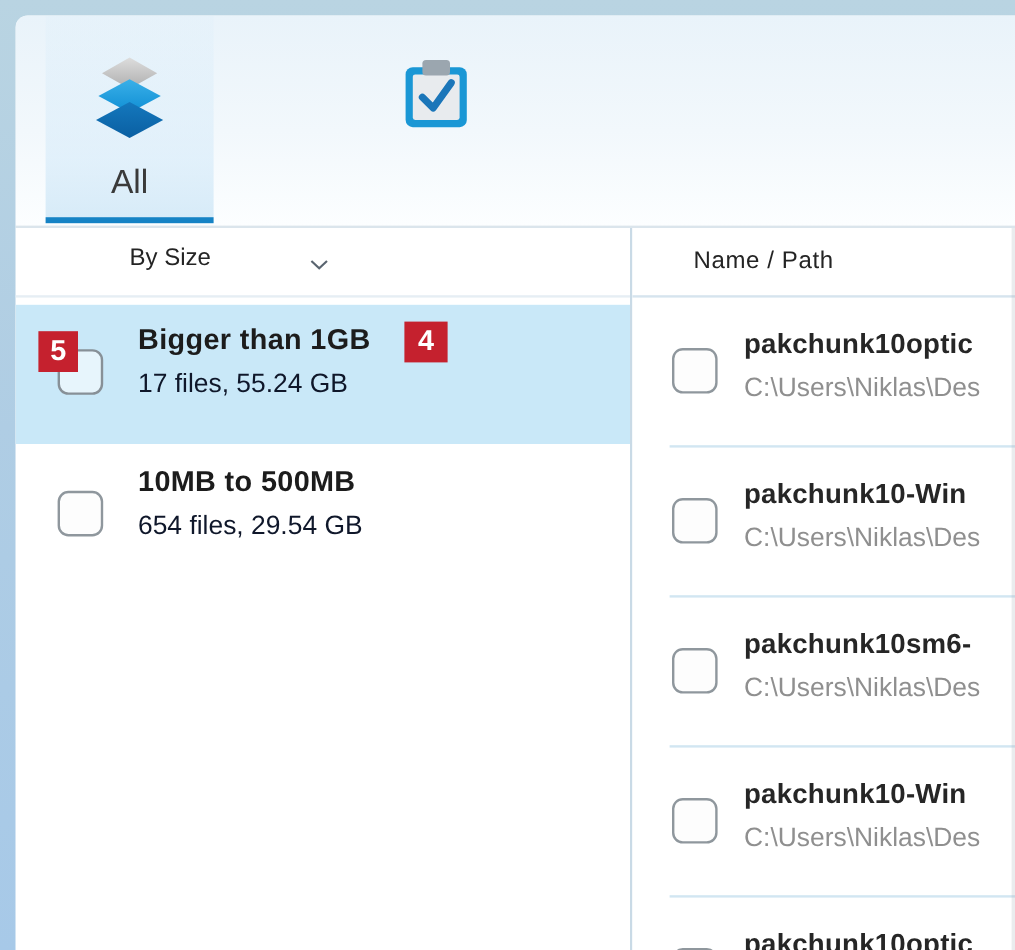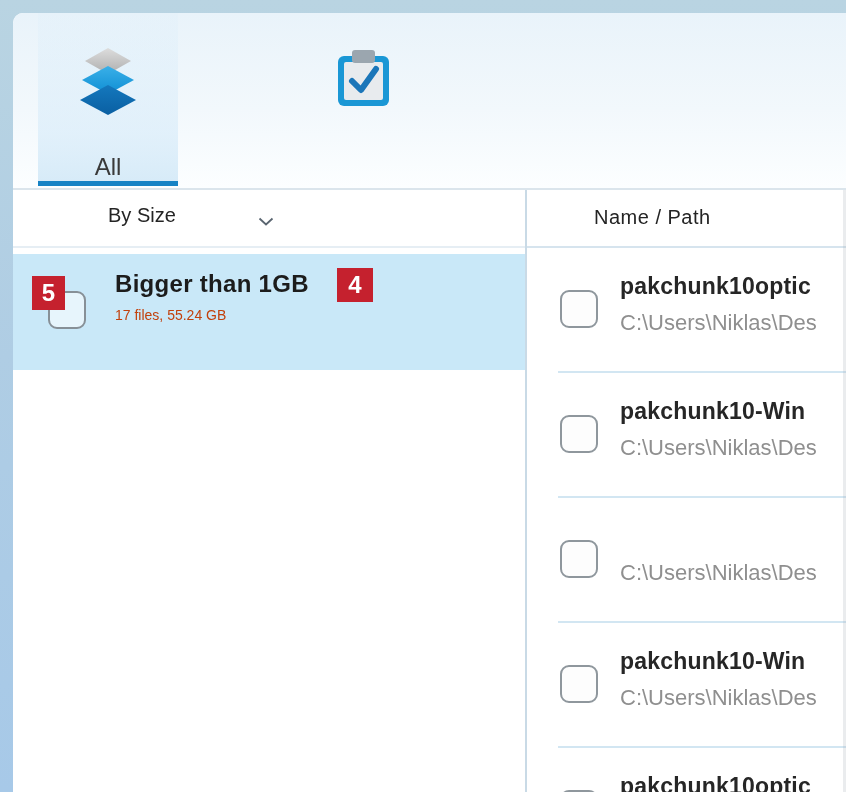--- a/index.html
+++ b/index.html
@@ -20,21 +20,21 @@
   }
   .tab{position:absolute;top:0;height:168px;cursor:default;}
   .tab-all{
     left:25px;width:140px;
     background:linear-gradient(180deg,rgba(214,236,250,.15) 0%,rgba(210,233,249,.55) 70%,#d7ebf8 100%);
   }
   .tab-dns{left:165px;width:368px;}
   .tab-icon{position:absolute;}
   .tab-all .tab-icon{left:36px;top:33px;}
   .tab-dns .tab-icon{left:157px;top:36px;}
-  .tab-label{position:absolute;top:140px;font-size:24px;}
+  .tab-label{position:absolute;top:123px;font-size:28px;}
   .tab-all .tab-label{left:0;width:100%;text-align:center;color:#3a3a3a;}
   .tab-dns .tab-label{left:40px;color:#5d5d5d;white-space:nowrap;}
   .tab-underline{
     position:absolute;left:25px;top:168px;width:140px;height:5px;
     background:#1683c5;
   }
   .header-divider{
     position:absolute;left:0;top:175px;width:100%;height:2px;background:#dbe5ec;
   }
   
@@ -44,38 +44,37 @@
   .panel-header{position:absolute;left:0;top:0;width:100%;height:56px;}
   .panel-header-divider{position:absolute;left:0;top:56px;width:100%;height:2px;}
   .left-panel .panel-header-divider{background:#e6eef4;}
   .right-panel .panel-header-divider{background:#d6e4ee;}
   .sort-dropdown{position:absolute;left:95px;top:14px;height:34px;}
   .sort-label{font-size:20px;color:#242424;}
   .sort-chevron{position:absolute;left:149px;top:9px;}
   .col-header{
     position:absolute;left:51px;top:16px;font-size:20px;letter-spacing:.5px;color:#242424;
     white-space:nowrap;
-    margin-left:16px;
   }
   
   .group-list{position:absolute;left:0;top:64px;width:100%;}
   .group{position:relative;height:116px;margin-bottom:2px;text-decoration:underline;}
   .group.selected{background:#c9e8f8;}
   .cb{
     position:absolute;width:38px;height:38px;box-sizing:border-box;
     border:2px solid #8f979d;border-radius:9px;background:#fdfdfd;
   }
   .group .cb{left:35px;top:37px;}
   .group.selected .cb{background:rgba(255,255,255,.55);border-color:#879097;}
   .group-title{
     position:absolute;left:102px;top:16px;font-size:24px;font-weight:600;
     letter-spacing:.3px;color:#1c1c1c;white-space:nowrap;
   }
   .group-subtitle{
-    position:absolute;left:102px;top:53px;font-size:14px;color:#c2410c;white-space:nowrap;
+    position:absolute;left:102px;top:53px;font-size:22px;color:#0f172a;white-space:nowrap;
   }
   
   .file-list{position:absolute;left:0;top:58px;width:100%;}
   .file-row{position:relative;height:125px;}
   .file-row .cb{left:33px;top:42px;}
   .file-name{
     position:absolute;left:93px;top:25px;font-size:23px;font-weight:600;
     letter-spacing:.2px;color:#262626;white-space:nowrap;
   }
   .file-path{
@@ -150,20 +149,25 @@
       </div>
     </div>
     <div class="panel-header-divider"></div>
 
     <div class="group-list">
       <div class="group selected">
         <span class="cb"></span>
         <span class="group-title">Bigger than 1GB</span>
         <span class="group-subtitle">17 files, 55.24 GB</span>
       </div>
+      <div class="group">
+        <span class="cb"></span>
+        <span class="group-title">10MB to 500MB</span>
+        <span class="group-subtitle">654 files, 29.54 GB</span>
+      </div>
     </div>
   </div>
 
   <div class="v-divider"></div>
 
   <div class="right-panel">
     <div class="panel-header">
       <span class="col-header">Name / Path</span>
     </div>
     <div class="panel-header-divider"></div>
@@ -176,20 +180,21 @@
         <span class="row-sep"></span>
       </div>
       <div class="file-row">
         <span class="cb"></span>
         <span class="file-name">pakchunk10-Win</span>
         <span class="file-path">C:\Users\Niklas\Des</span>
         <span class="row-sep"></span>
       </div>
       <div class="file-row">
         <span class="cb"></span>
+        <span class="file-name">pakchunk10sm6-</span>
         <span class="file-path">C:\Users\Niklas\Des</span>
         <span class="row-sep"></span>
       </div>
       <div class="file-row">
         <span class="cb"></span>
         <span class="file-name">pakchunk10-Win</span>
         <span class="file-path">C:\Users\Niklas\Des</span>
         <span class="row-sep"></span>
       </div>
       <div class="file-row">

